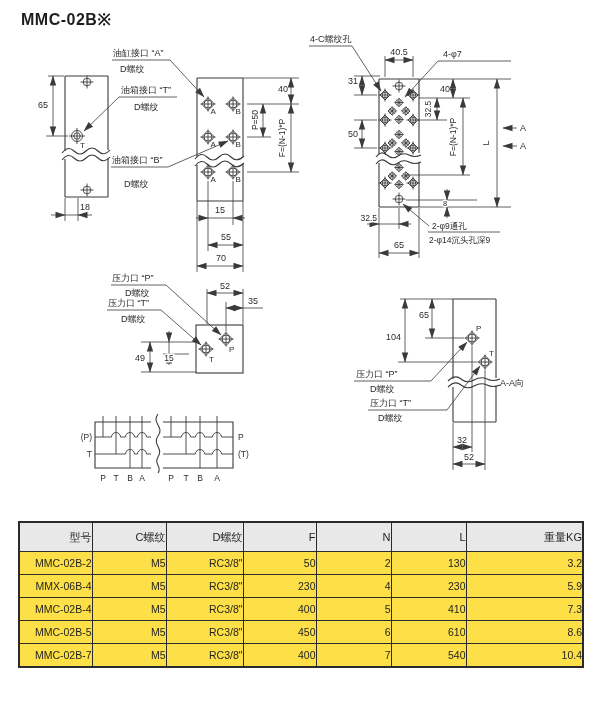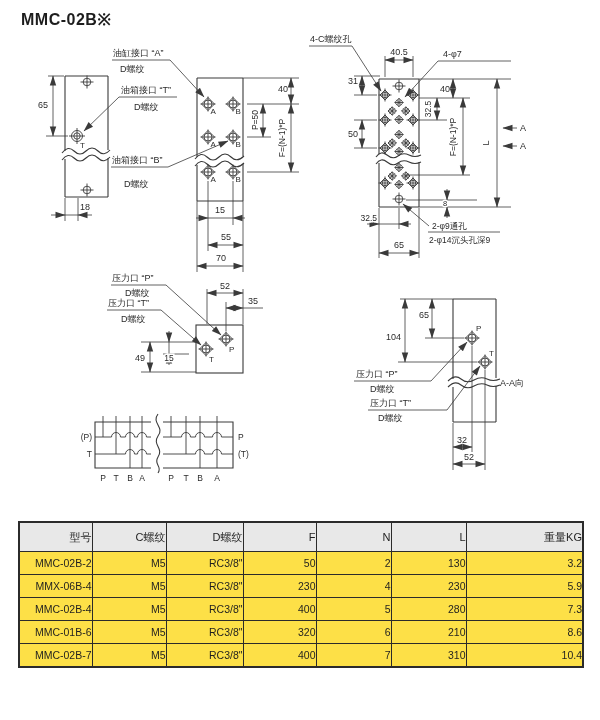--- a/index.html
+++ b/index.html
@@ -414,37 +414,37 @@
         <td>4</td>
         <td>230</td>
         <td>5.9</td>
       </tr>
       <tr>
         <td>MMC-02B-4</td>
         <td>M5</td>
         <td>RC3/8"</td>
         <td>400</td>
         <td>5</td>
-        <td>280</td>
+        <td>410</td>
         <td>7.3</td>
       </tr>
       <tr>
-        <td>MMC-01B-6</td>
+        <td>MMC-02B-5</td>
         <td>M5</td>
         <td>RC3/8"</td>
-        <td>320</td>
+        <td>450</td>
         <td>6</td>
-        <td>210</td>
+        <td>610</td>
         <td>8.6</td>
       </tr>
       <tr>
         <td>MMC-02B-7</td>
         <td>M5</td>
         <td>RC3/8"</td>
         <td>400</td>
         <td>7</td>
-        <td>310</td>
+        <td>540</td>
         <td>10.4</td>
       </tr>
     </tbody>
   </table>
 
 </div>
 
 </body></html>

